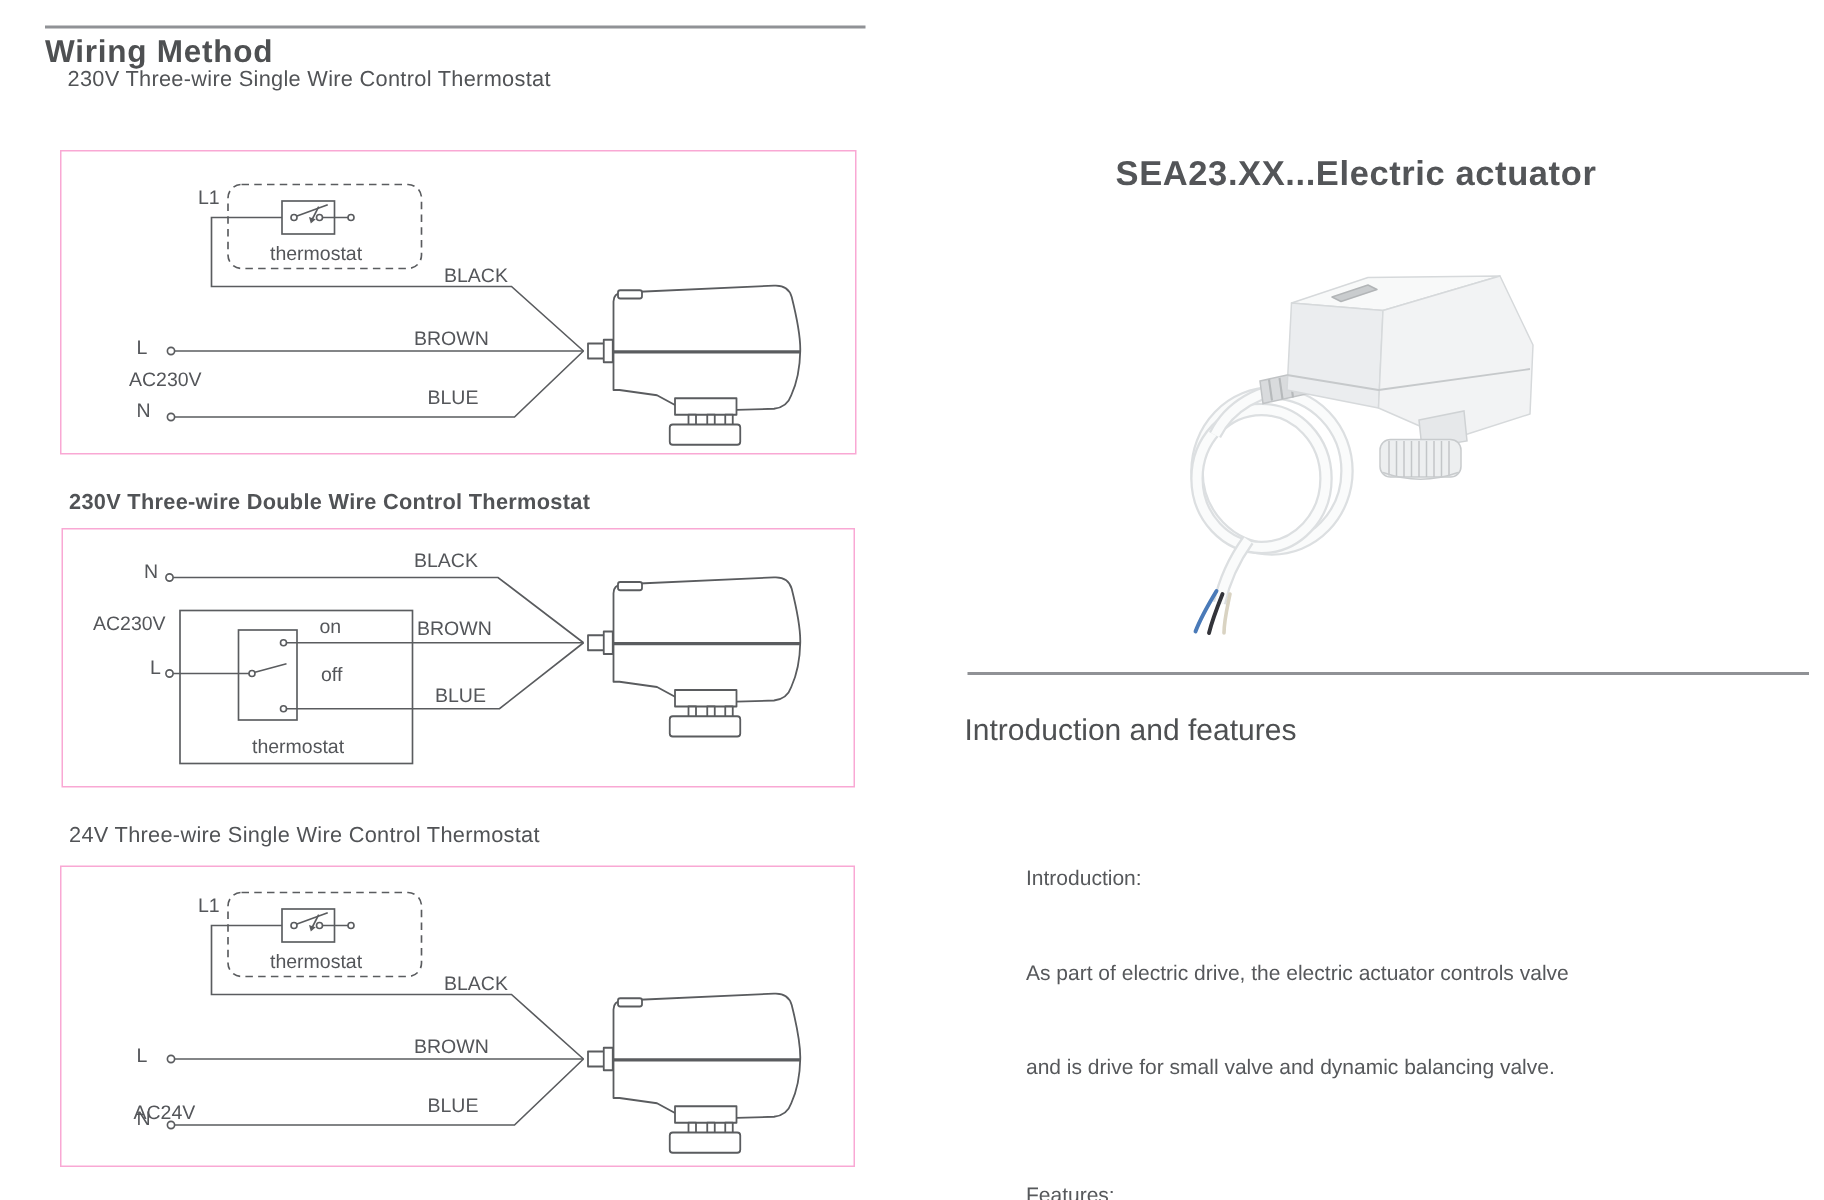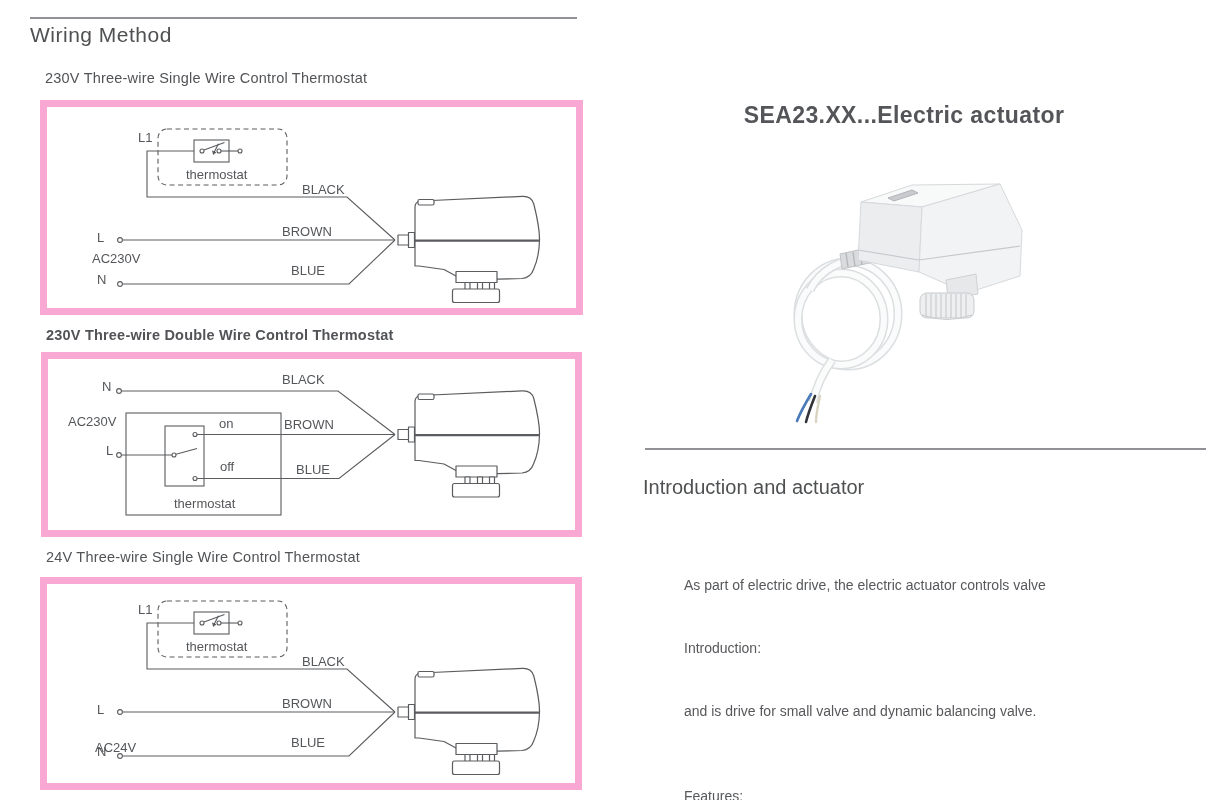--- a/index.html
+++ b/index.html
@@ -1,21 +1,21 @@
 <!DOCTYPE html>
 <html><head>
 <meta charset="utf-8">
 <style>
   html,body{margin:0;padding:0;background:#fff;}
   .page{position:relative;width:1216px;height:800px;background:#fff;overflow:hidden;
         font-family:"Liberation Sans",sans-serif;color:#56585b;}
   .rule{position:absolute;height:2px;background:#909296;}
   .h1{position:absolute;font-size:21px;font-weight:400;color:#4e5052;letter-spacing:.5px;}
   .sub{position:absolute;font-size:14.5px;font-weight:400;color:#515356;letter-spacing:.2px;}
-  .dbox{position:absolute;border:7px solid #f9a8d4;background:#fff;}
+  .dbox{position:absolute;border:1px solid #f9a8d4;background:#fff;}
   .dbox svg{position:absolute;left:0;top:0;display:block;}
   .lbl{position:absolute;font-size:13px;line-height:14px;color:#54565a;white-space:nowrap;}
   .sea-title{position:absolute;left:654px;top:102px;width:500px;text-align:center;
              font-size:23px;font-weight:700;color:#535558;letter-spacing:.4px;}
   .intro-h{position:absolute;left:643px;top:476px;font-size:20px;font-weight:400;color:#4e5052;}
   .textblock{position:absolute;left:684px;top:533px;width:470px;font-size:14px;
              line-height:21px;color:#56585b;white-space:pre-wrap;}
   .feat{margin-top:22px;}
   .photo{position:absolute;left:770px;top:172px;}
   svg .ln{fill:none;stroke:#5a5c5f;stroke-width:1.1;}
@@ -37,23 +37,23 @@
         <rect x="61" y="31.5" width="41" height="11"></rect>
         <rect x="70" y="42.5" width="5" height="7"></rect>
         <rect x="82.5" y="42.5" width="5" height="7"></rect>
         <rect x="94.5" y="42.5" width="5" height="7"></rect>
         <rect x="57.5" y="49" width="47" height="13.5" rx="2"></rect>
       </g>
     </defs>
   </svg>
 
   <div class="rule" style="left:30px;top:17px;width:547px;"></div>
-  <div class="h1" style="left:30px;top:23px;">Wiring Method</div>
-
-  <div class="sub" style="left:45px;top:70px;text-align:center;">230V Three-wire Single Wire Control Thermostat</div>
+  <div class="h1" style="left:30px;top:23px;font-weight:bold;">Wiring Method</div>
+
+  <div class="sub" style="left:45px;top:45px;text-align:center;">230V Three-wire Single Wire Control Thermostat</div>
   <div class="dbox" style="left:40px;top:100px;width:529px;height:201px;">
     <svg width="529" height="201" viewBox="0 0 529 201">
       <g class="ln">
         <polyline points="153,44 100,44 100,90 300,90 348,133"></polyline>
         <line x1="75.4" y1="133" x2="348" y2="133"></line>
         <polyline points="75.4,177 302,177 348,133"></polyline>
         <rect x="111" y="22" width="129" height="56" rx="9" stroke-dasharray="5 3.5"></rect>
       </g>
       <g>
         <rect x="147" y="33" width="35" height="22" class="term"></rect>
@@ -97,21 +97,21 @@
       <circle cx="147" cy="75.5" r="2" class="term"></circle>
       <circle cx="147" cy="119.5" r="2" class="term"></circle>
       <use href="#actsym" transform="translate(347,75.5)"></use>
     </svg>
     <span class="lbl" style="left:54px;top:21px;">N</span>
     <span class="lbl" style="left:234px;top:14px;">BLACK</span>
     <span class="lbl" style="left:20px;top:56px;">AC230V</span>
     <span class="lbl" style="left:58px;top:85px;">L</span>
     <span class="lbl" style="left:171px;top:58px;text-align:right;">on</span>
     <span class="lbl" style="left:236px;top:59px;">BROWN</span>
-    <span class="lbl" style="left:172px;top:101px;">off</span>
+    <span class="lbl" style="left:172px;top:90px;">off</span>
     <span class="lbl" style="left:248px;top:104px;">BLUE</span>
     <span class="lbl" style="left:126px;top:138px;">thermostat</span>
   </div>
 
   <div class="sub" style="left:46px;top:549px;text-align:right;">24V Three-wire Single Wire Control Thermostat</div>
   <div class="dbox" style="left:40px;top:577px;width:528px;height:199px;">
     <svg width="528" height="199" viewBox="0 0 528 199">
       <g class="ln">
         <polyline points="153,39 100,39 100,85 300,85 348,128"></polyline>
         <line x1="75.4" y1="128" x2="348" y2="128"></line>
@@ -185,25 +185,25 @@
           <line x1="181" y1="122" x2="181" y2="146"></line>
         <line x1="186" y1="122" x2="186" y2="146"></line>
           <line x1="191" y1="122" x2="191" y2="146"></line>
         <line x1="196" y1="122" x2="196" y2="145"></line>
       </g>
       <path d="M152,143 Q177,152 202,143" fill="none" stroke="#c8cbcd" stroke-width="1"></path>
     </g>
   </svg>
 
   <div class="rule" style="left:645px;top:448px;width:561px;"></div>
-  <div class="intro-h">Introduction and actuator</div>
+  <div class="intro-h">Introduction and features</div>
 
   <div class="textblock">
+    <div>Introduction:</div>
     <div>As part of electric drive, the electric actuator controls valve</div>
-    <div>Introduction:</div>
     <div>and is drive for small valve and dynamic balancing valve.</div>
     <div class="feat">Features:</div>
     
     
     
     
     
   </div>
 
 </div>

